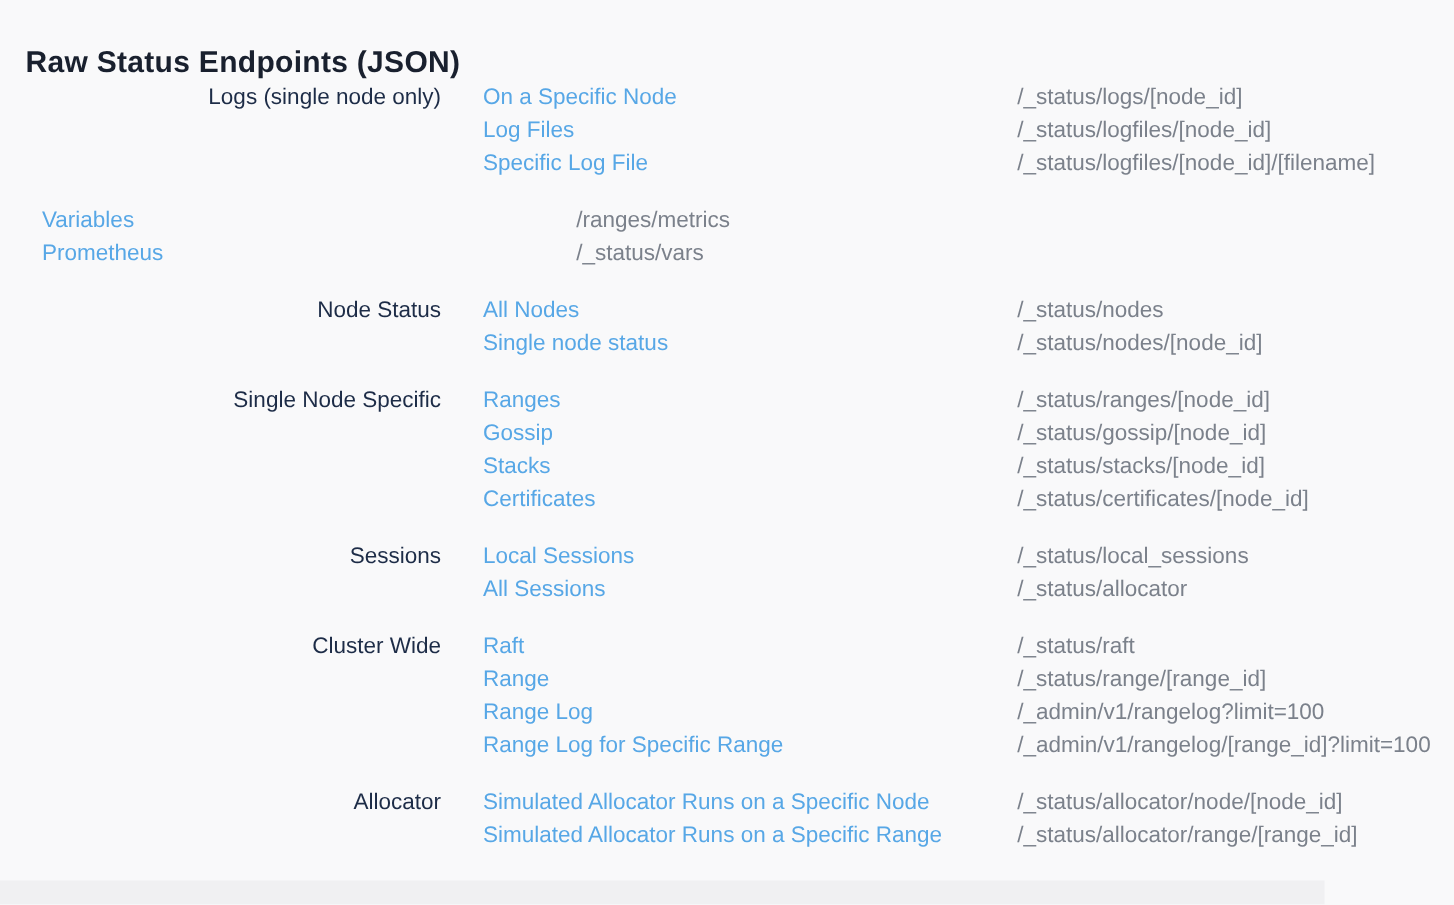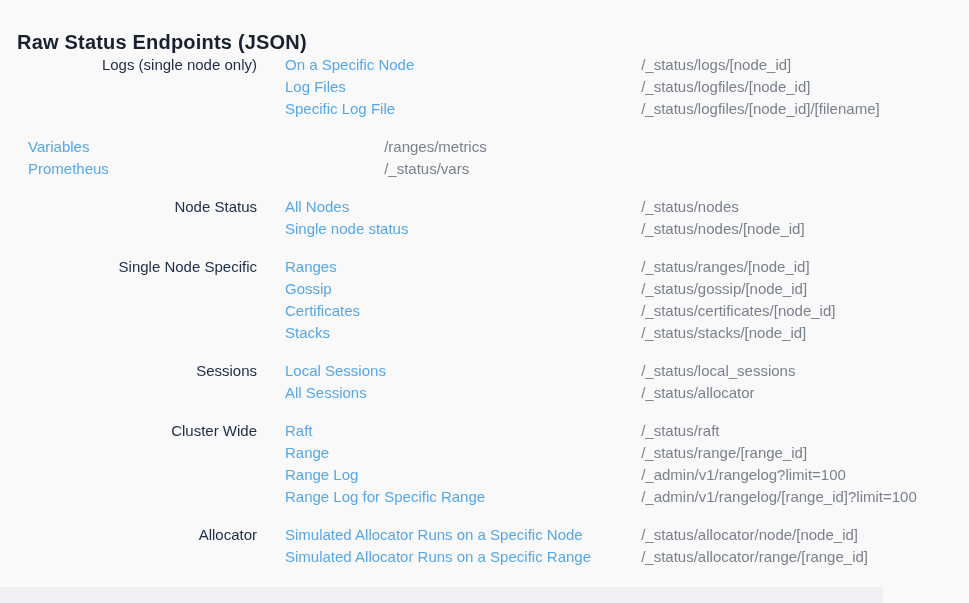--- a/index.html
+++ b/index.html
@@ -36,20 +36,21 @@
     align-items: flex-start;
     margin-bottom: 16px;
   }
   .group-label {
     width: 257px;
     flex: 0 0 257px;
     text-align: right;
     font-size: 15px;
     line-height: 22px;
     color: #1d2c47;
+    margin-left: 37px;
   }
   .group-rows {
     margin-left: 28px;
   }
   .row {
     font-size: 15px;
     line-height: 22px;
     white-space: nowrap;
   }
   .endpoint-link {
@@ -134,28 +135,28 @@
     <a class="endpoint-link" href="#">Ranges</a>
     <span class="endpoint-path">/_status/ranges/[node_id]</span>
   </div>
 
   <div class="row">
     <a class="endpoint-link" href="#">Gossip</a>
     <span class="endpoint-path">/_status/gossip/[node_id]</span>
   </div>
 
   <div class="row">
+    <a class="endpoint-link" href="#">Stacks</a>
+    <span class="endpoint-path">/_status/stacks/[node_id]</span>
+  </div>
+
+  <div class="row">
     <a class="endpoint-link" href="#">Certificates</a>
     <span class="endpoint-path">/_status/certificates/[node_id]</span>
   </div>
-
-  <div class="row">
-    <a class="endpoint-link" href="#">Stacks</a>
-    <span class="endpoint-path">/_status/stacks/[node_id]</span>
-  </div>
 </div>
   </div>
 
   <div class="group">
     <div class="group-label">Sessions</div>
     <div class="group-rows">
   <div class="row">
     <a class="endpoint-link" href="#">Local Sessions</a>
     <span class="endpoint-path">/_status/local_sessions</span>
   </div>

